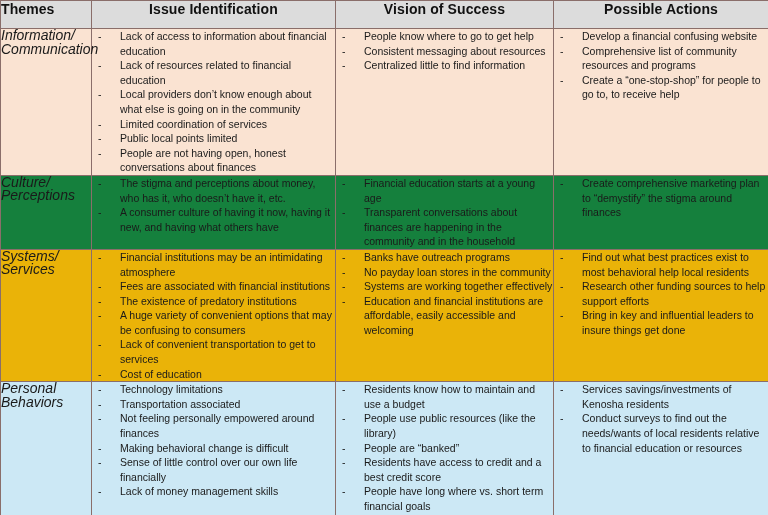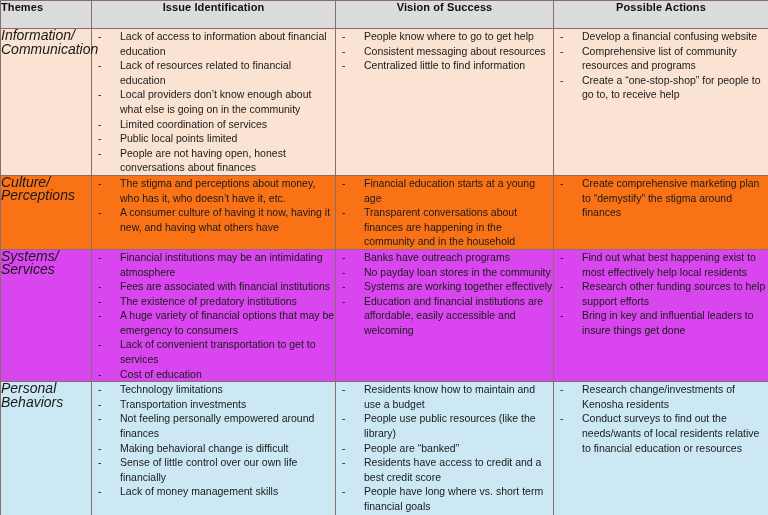--- a/index.html
+++ b/index.html
@@ -27,21 +27,21 @@
   }
   
   col.c-theme   { width: 91px; }
   col.c-issue   { width: 244px; }
   col.c-vision  { width: 218px; }
   col.c-action  { width: 215px; }
 
   thead th {
     background: #dcdcdc;
     height: 28px;
-    font-size: 11px;
+    font-size: 14px;
     font-weight: bold;
     text-align: center;
     vertical-align: top;
     padding: 4px 2px 0 2px;
     color: #111;
     letter-spacing: 0.1px;
   }
   thead th.th-theme { text-align: left; padding-left: 7px; }
 
   td.theme-cell {
@@ -66,22 +66,22 @@
     padding-left: 28px;
     margin: 0 0 0 0;
   }
   ul.bullets li .dash {
     position: absolute;
     left: 6px;
     top: 0;
   }
   
   tr.row-peach > td { background: #fae3d2; }
-  tr.row-pink  > td { background: #f97316; }
-  tr.row-yellow> td { background: #d946ef; }
+  tr.row-pink  > td { background: #15803d; }
+  tr.row-yellow> td { background: #eab308; }
   tr.row-blue  > td { background: #cce8f5; }
 
   tr.row-peach > td { border-color: #8a6e6a; }
   tr.row-pink  > td { border-color: #8a6e6a; }
   tr.row-yellow> td { border-color: #8a8a50; }
   tr.row-blue  > td { border-color: #5f7d8c; }
 </style>
 </head>
 <body>
 
@@ -154,67 +154,67 @@
     </tr>
 
     <tr class="row-yellow">
       <td class="theme-cell">Systems/
 Services</td>
       <td class="list-cell">
         <ul class="bullets">
             <li><span class="dash">-</span><span>Financial institutions may be an intimidating atmosphere</span></li>
             <li><span class="dash">-</span><span>Fees are associated with financial institutions</span></li>
             <li><span class="dash">-</span><span>The existence of predatory institutions</span></li>
-            <li><span class="dash">-</span><span>A huge variety of financial options that may be emergency to consumers</span></li>
+            <li><span class="dash">-</span><span>A huge variety of convenient options that may be confusing to consumers</span></li>
             <li><span class="dash">-</span><span>Lack of convenient transportation to get to services</span></li>
             <li><span class="dash">-</span><span>Cost of education</span></li>
           </ul>
       </td>
       <td class="list-cell">
         <ul class="bullets">
             <li><span class="dash">-</span><span>Banks have outreach programs</span></li>
             <li><span class="dash">-</span><span>No payday loan stores in the community</span></li>
             <li><span class="dash">-</span><span>Systems are working together effectively</span></li>
             <li><span class="dash">-</span><span>Education and financial institutions are affordable, easily accessible and welcoming</span></li>
           </ul>
       </td>
       <td class="list-cell">
         <ul class="bullets">
-            <li><span class="dash">-</span><span>Find out what best happening exist to most effectively help local residents</span></li>
+            <li><span class="dash">-</span><span>Find out what best practices exist to most behavioral help local residents</span></li>
             <li><span class="dash">-</span><span>Research other funding sources to help support efforts</span></li>
             <li><span class="dash">-</span><span>Bring in key and influential leaders to insure things get done</span></li>
           </ul>
       </td>
     </tr>
 
     <tr class="row-blue">
       <td class="theme-cell">Personal
 Behaviors</td>
       <td class="list-cell">
         <ul class="bullets">
             <li><span class="dash">-</span><span>Technology limitations</span></li>
-            <li><span class="dash">-</span><span>Transportation investments</span></li>
+            <li><span class="dash">-</span><span>Transportation associated</span></li>
             <li><span class="dash">-</span><span>Not feeling personally empowered around finances</span></li>
             <li><span class="dash">-</span><span>Making behavioral change is difficult</span></li>
             <li><span class="dash">-</span><span>Sense of little control over our own life financially</span></li>
             <li><span class="dash">-</span><span>Lack of money management skills</span></li>
           </ul>
       </td>
       <td class="list-cell">
         <ul class="bullets">
             <li><span class="dash">-</span><span>Residents know how to maintain and use a budget</span></li>
             <li><span class="dash">-</span><span>People use public resources (like the library)</span></li>
             <li><span class="dash">-</span><span>People are “banked”</span></li>
             <li><span class="dash">-</span><span>Residents have access to credit and a best credit score</span></li>
             <li><span class="dash">-</span><span>People have long where vs. short term financial goals</span></li>
             <li><span class="dash">-</span><span>Individuals have an emergency fund</span></li>
           </ul>
       </td>
       <td class="list-cell">
         <ul class="bullets">
-            <li><span class="dash">-</span><span>Research change/investments of Kenosha residents</span></li>
+            <li><span class="dash">-</span><span>Services savings/investments of Kenosha residents</span></li>
             <li><span class="dash">-</span><span>Conduct surveys to find out the needs/wants of local residents relative to financial education or resources</span></li>
           </ul>
       </td>
     </tr>
 
   </tbody>
 </table>
 
 </body></html>

